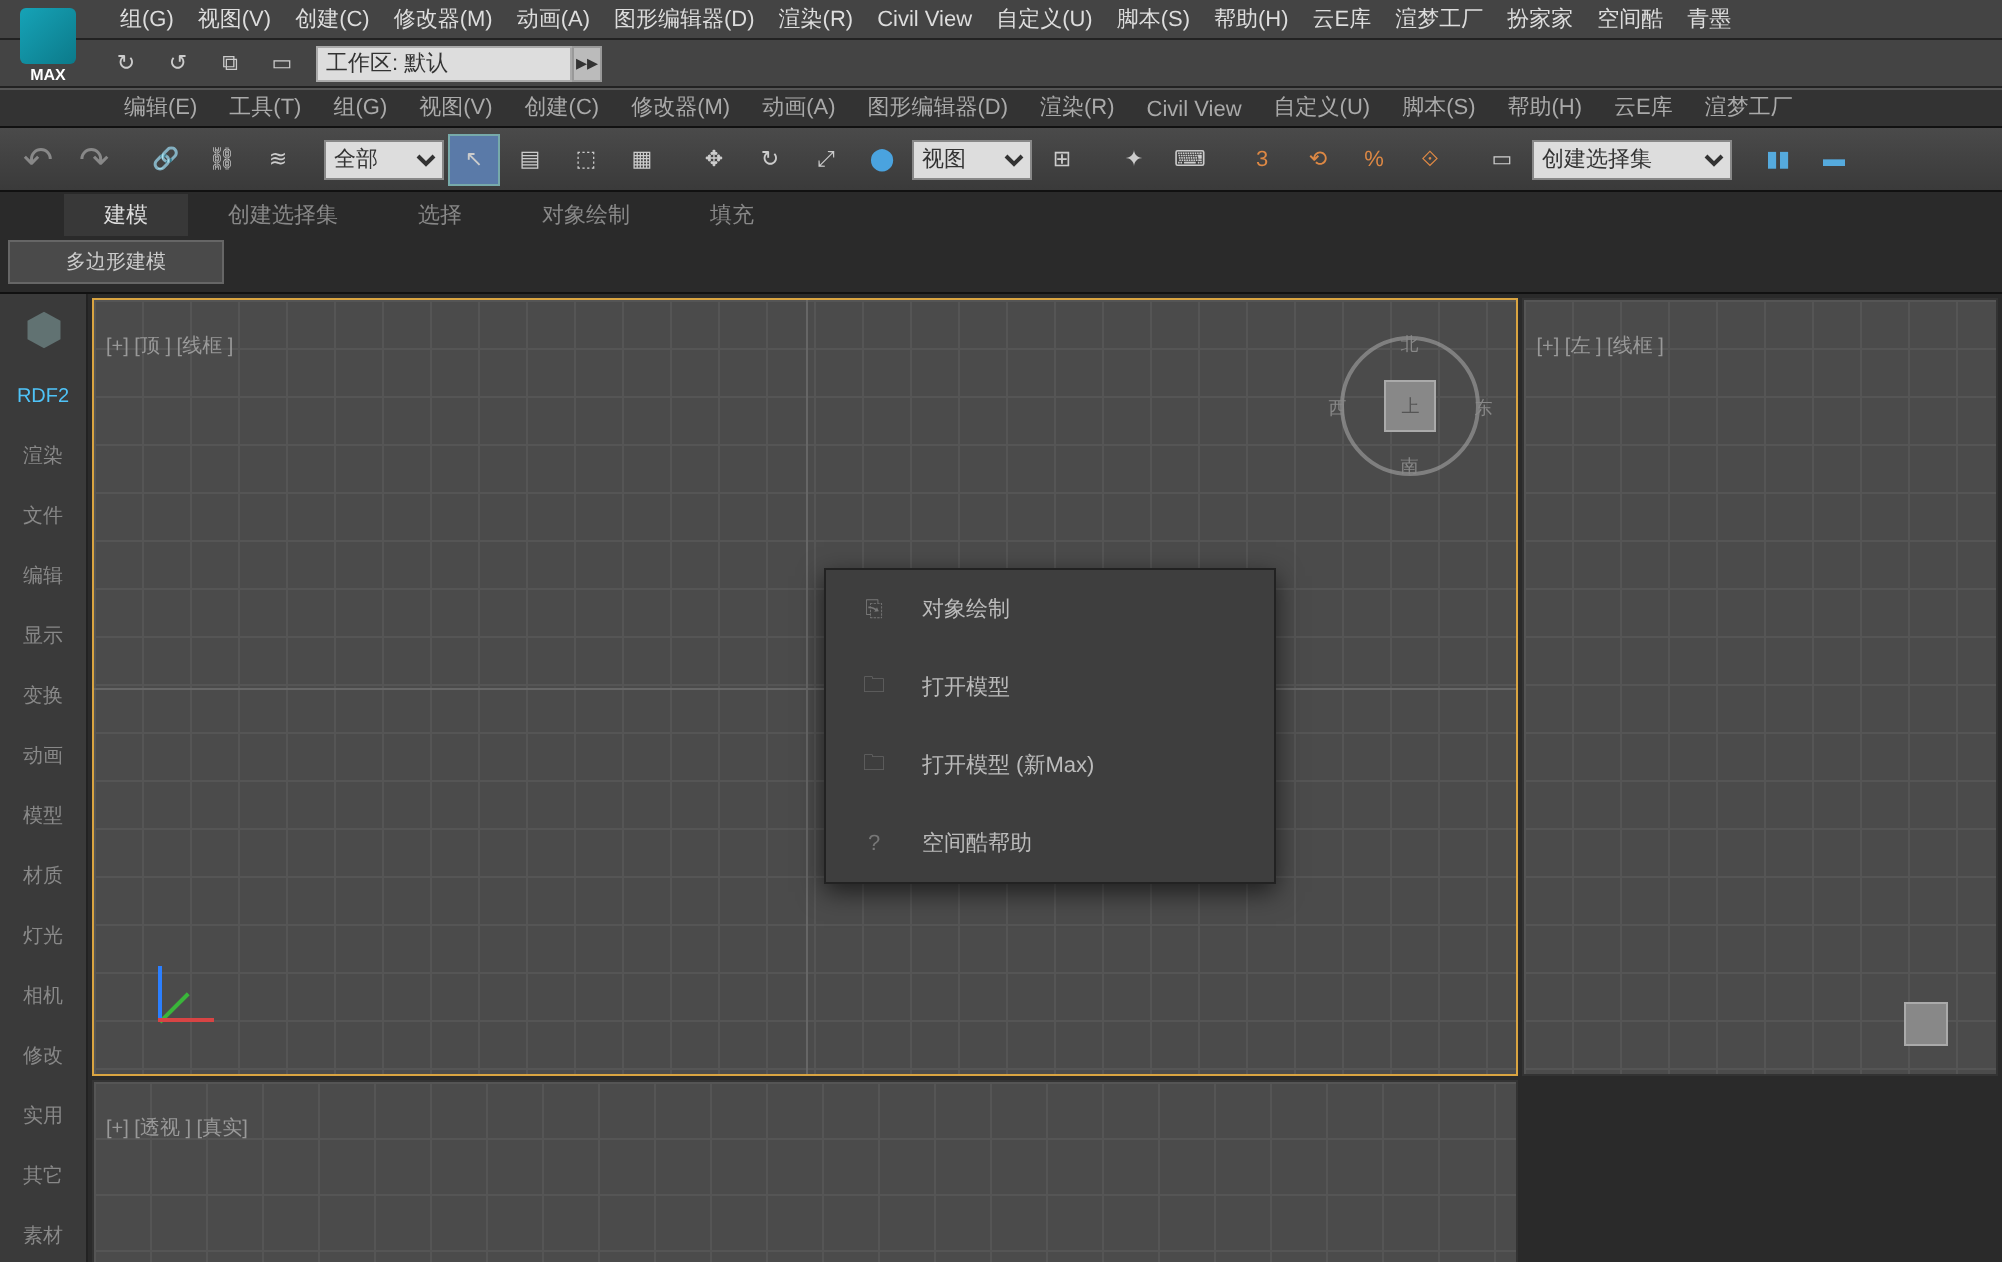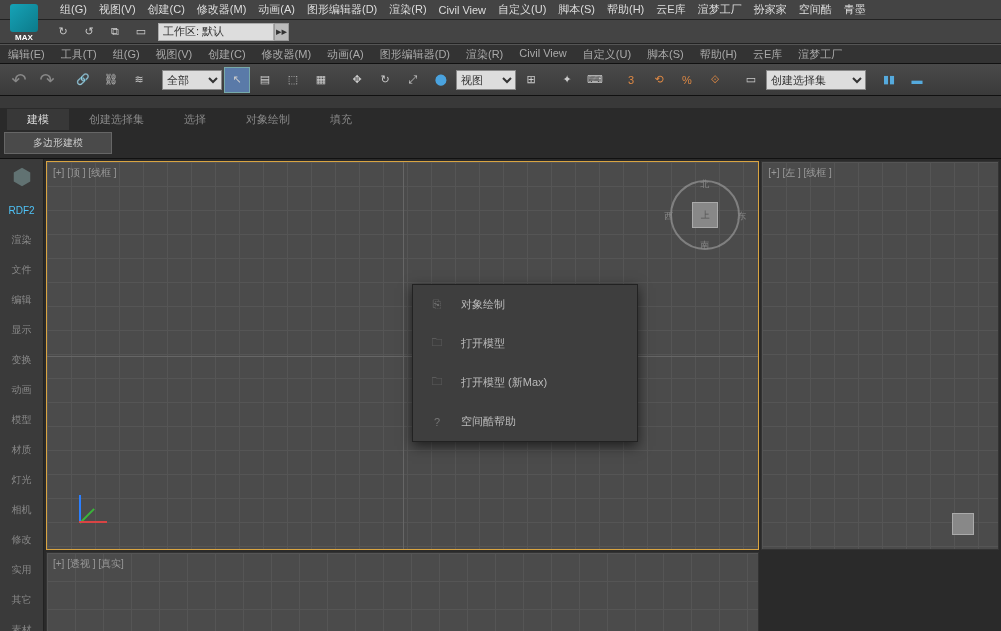--- a/index.html
+++ b/index.html
@@ -8,56 +8,56 @@
 
 .menubar { display: flex; background: #444444; height: 20px; align-items: center; padding-left: 4px; border-bottom: 1px solid #222; }
 .menubar-item { padding: 2px 6px; cursor: pointer; color: #dddddd; white-space: nowrap; }
 
 
 .title-row { display: flex; align-items: center; background: #444444; height: 24px; border-bottom: 1px solid #222; }
 .logo-block { width: 48px; height: 44px; display: flex; flex-direction: column; align-items: center; justify-content: center; margin-right: 2px; position: absolute; top: 0; left: 0; z-index: 10; }
 .logo-3ds { width: 28px; height: 28px; background: linear-gradient(135deg, #16a3b7, #0c7a8a); border-radius: 3px; margin-top: 2px; }
 .logo-text { color: #fff; font-size: 8px; font-weight: bold; margin-top: 1px; }
 .title-spacer { width: 50px; }
-.workspace-select { height: 18px; width: 116px; background: #ddd; border: 1px solid #aaa; color: #333; padding: 0 4px; margin-left: 4px; }
+.workspace-select { height: 18px; width: 128px; background: #ddd; border: 1px solid #aaa; color: #333; padding: 0 4px; margin-left: 4px; }
 .workspace-arrow { width: 15px; height: 18px; background: #bbb; border: 1px solid #999; display: flex; align-items: center; justify-content: center; color: #333; }
 .title-text { flex: 1; text-align: center; color: #bbb; font-size: 12px; }
 
 
-.dark-menubar { display: flex; background: #333333; height: 20px; align-items: flex-start; border-top: 1px solid #555; border-bottom: 1px solid #111; }
+.dark-menubar { display: flex; background: #333333; height: 20px; align-items: flex-end; padding-left: 54px; border-top: 1px solid #555; border-bottom: 1px solid #111; }
 .dark-menu-item { padding: 2px 8px; cursor: pointer; color: #aaa; white-space: nowrap; }
 
 
 .toolbar { display: flex; background: linear-gradient(#4a4a4a, #3a3a3a); height: 32px; align-items: center; padding: 0 6px; border-bottom: 1px solid #111; gap: 2px; }
 .tool-btn { width: 26px; height: 26px; display: flex; align-items: center; justify-content: center; cursor: pointer; border: 1px solid transparent; color: #ccc; }
 .tool-btn.active { background: #5a7aa8; border: 1px solid #7aa; }
 .tool-sep { width: 6px; }
 .tool-select { height: 20px; width: 60px; background: #ddd; border: 1px solid #888; color: #333; }
 .tool-select-wide { width: 100px; }
 
 
 .ribbon-wrap { background: #2a2a2a; border-bottom: 1px solid #111; }
-.ribbon-tabs { display: flex; height: 22px; align-items: center; padding-left: 7px; margin-top: 12px; }
+.ribbon-tabs { display: flex; height: 22px; align-items: center; padding-left: 32px; }
 .ribbon-tab { padding: 3px 20px; color: #888; cursor: pointer; }
 .ribbon-tab.active { color: #ddd; background: #383838; }
 .subtab { display: flex; padding: 2px 4px 4px 4px; }
 .subtab-item { padding: 3px 28px; color: #ccc; background: #4a4a4a; border: 1px solid #666; font-size: 10px; }
 
 
 .main-area { display: flex; height: 493px; background: #393939; }
 .left-panel { width: 44px; background: #3a3a3a; display: flex; flex-direction: column; border-right: 1px solid #222; }
 .side-icon { height: 30px; display: flex; align-items: center; justify-content: center; color: #888; cursor: pointer; font-size: 10px; text-align: center; }
 .side-icon.active { color: #4fc3f7; text-align: right; }
 .side-icon.top { height: 36px; }
 
 
 .viewports { flex: 1; display: grid; grid-template-columns: 3fr 1fr; grid-template-rows: 389px 1fr; gap: 2px; padding: 2px; background: #2a2a2a; position: relative; }
 .viewport { background: #4b4b4b; border: 1px solid #333; position: relative; overflow: hidden; }
 .viewport.active { border: 1px solid #d9a441; }
-.vp-label { position: absolute; top: 4px; left: 6px; color: #999; font-size: 10px; z-index: 2; }
+.vp-label { position: absolute; top: 16px; left: 6px; color: #999; font-size: 10px; z-index: 2; }
 .vp-grid { position: absolute; inset: 0; background-image:
   linear-gradient(#555 1px, transparent 1px),
   linear-gradient(90deg, #555 1px, transparent 1px);
   background-size: 24px 24px; }
 .vp-grid.persp { background-image:
   linear-gradient(#555 1px, transparent 1px),
   linear-gradient(90deg, #555 1px, transparent 1px);
   background-size: 28px 28px; }
 .vp-axis-center-v { position: absolute; left: 50%; top: 0; bottom: 0; width: 1px; background: #666; }
 .vp-axis-center-h { position: absolute; top: 50%; left: 0; right: 0; height: 1px; background: #666; }

